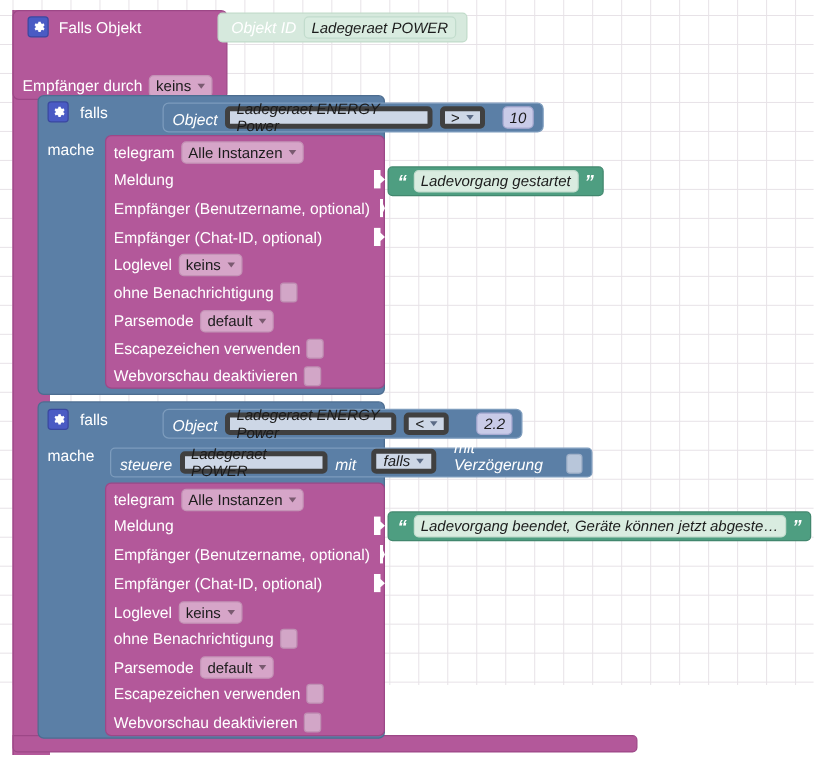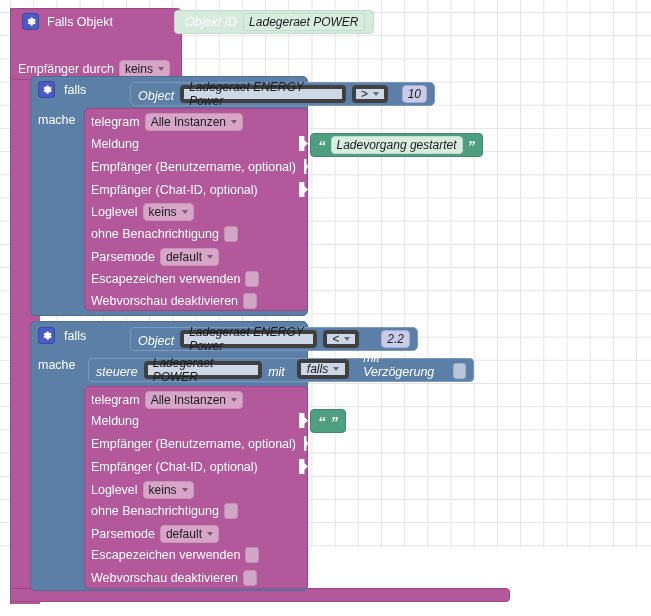--- a/index.html
+++ b/index.html
@@ -278,20 +278,21 @@
       <i class="caret"></i>
     </span>
   </div>
 
   <div class="tele-row" style="left:91px;top:413px;width:217px;justify-content:space-between;">
     <span class="lbl">Meldung</span>
     <span class="plug"></span>
   </div>
   <div class="blk green" style="left:310px;top:409px;">
     <span class="quote">“</span>
+    <span class="field field-green">Ladevorgang beendet, Geräte können jetzt abgeste…</span>
     <span class="quote">”</span>
   </div>
 
   <div class="tele-row" style="left:91px;top:436px;width:217px;justify-content:space-between;">
     <span class="lbl">Empfänger (Benutzername, optional)</span>
     <span class="plug"></span>
   </div>
 
   <div class="tele-row" style="left:91px;top:459px;width:217px;justify-content:space-between;">
     <span class="lbl">Empfänger (Chat-ID, optional)</span>

